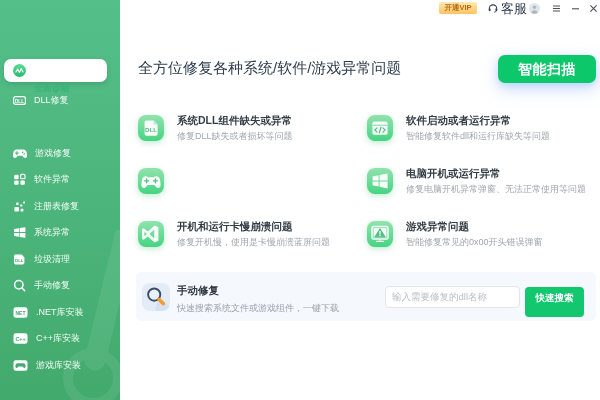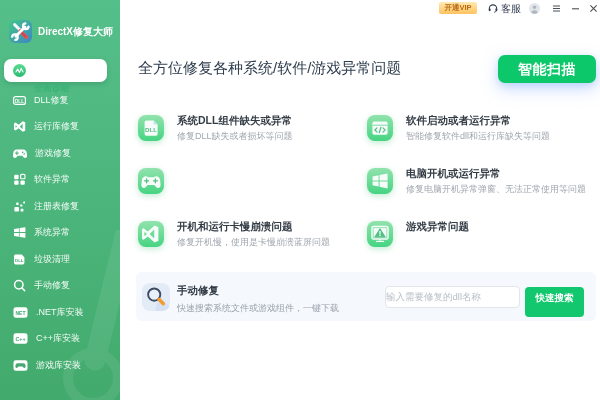--- a/index.html
+++ b/index.html
@@ -23,21 +23,21 @@
 .mi svg { flex:none; }
 .mi span { color:#F4FBF7; font-size:9px; margin-left:8px; white-space:nowrap; }
 
 .wm { position:absolute; }
 
 
 .vip { position:absolute; left:439px; top:2px; width:38px; height:12px; border-radius:2px;
   background:linear-gradient(180deg,#FFE9B4 0%,#FFC35F 100%);
   color:#BA6A12; font-size:7.5px; font-weight:bold; text-align:center; line-height:12px; }
 .tb { position:absolute; color:#4A5056; }
-.kefu { left:501px; top:3.5px; font-size:10px; line-height:10px; color:#2F3A50; }
+.kefu { left:501px; top:3.5px; font-size:13px; line-height:10px; color:#2F3A50; }
 .hamb { left:551px; top:3px; }
 .minb { left:570px; top:3px; }
 .clsb { left:588px; top:3px; }
 
 
 .h1 { position:absolute; left:138px; top:59px; font-size:15px; font-weight:500; color:#2E3D4D;
   letter-spacing:0px; }
 .scan { position:absolute; left:498px; top:54.5px; width:98px; height:28px; border-radius:7px;
   background:#0DC86A; box-shadow:0 6px 16px rgba(150,185,255,.5), 0 2px 6px rgba(150,185,255,.35);
   color:#fff; font-size:14px; font-weight:bold; text-align:center; line-height:28px; letter-spacing:0.5px; }
@@ -51,57 +51,37 @@
 
 
 .man { position:absolute; left:136px; top:272px; width:460px; height:49px; border-radius:6px;
   background:#F5F8FC; }
 .magbox { position:absolute; left:6px; top:11px; width:28px; height:28px; border-radius:8px;
   background:#E3EBF7; overflow:hidden; }
 .mtit { position:absolute; left:41px; top:11.5px; font-size:10.5px; font-weight:bold; color:#303A44; }
 .msub { position:absolute; left:41px; top:30px; font-size:9px; color:#9AA2AA; white-space:nowrap; }
 .inp { position:absolute; left:249px; top:14px; width:135px; height:22px; background:#fff;
   border:1px solid #E2E5E9; border-radius:4px; color:#B8BEC6; font-size:9.5px; line-height:20px;
-  }
+  padding-left:6px; }
 .qbtn { position:absolute; left:389px; top:15px; width:59px; height:30px; border-radius:4px;
   background:#12C76D; color:#fff; font-size:9.5px; font-weight:600; text-align:center; line-height:21px; }
 </style>
 </head>
 <body>
 <div class="win">
 
   
   <div class="side">
     <svg class="wm" width="120" height="170" viewBox="0 0 120 170" style="left:0; right:auto; bottom:0; top:230px;">
       <g fill="none" stroke="#fff" opacity="0.075">
         <circle cx="93" cy="148" r="25" stroke-width="10"></circle>
         <path d="M129 -10 L95 130" stroke-width="21" stroke-linecap="round"></path>
       </g>
     </svg>
 
-    <div class="logo-row">
-      <svg width="23" height="23" viewBox="0 0 23 23">
-        <defs>
-          <linearGradient id="lg" x1="0" y1="0" x2="1" y2="1">
-            <stop offset="0" stop-color="#41C787"></stop>
-              <stop offset="1" stop-color="#3E86C4"></stop>
-          </linearGradient>
-        </defs>
-        <rect width="23" height="23" rx="6" fill="url(#lg)"></rect>
-        <g>
-          <path d="M5.6 4.6 L11.5 10.5" stroke="#F3F6FA" stroke-width="3" stroke-linecap="round"></path>
-          <path d="M11 11 L17.3 17.3" stroke="#E8544D" stroke-width="3.6" stroke-linecap="round"></path>
-          <path d="M12 12 L16.6 16.6" stroke="#C03B63" stroke-width="1.3" stroke-linecap="round"></path>
-          <path d="M6.8 16.3 L16 7" stroke="#fff" stroke-width="2.7" stroke-linecap="round"></path>
-          <path d="M16.31 3.44 A2.8 2.8 0 1 0 19.56 6.69" fill="none" stroke="#fff" stroke-width="2.3" stroke-linecap="round"></path>
-          <path d="M6.39 19.96 A2.8 2.8 0 1 0 3.14 16.71" fill="none" stroke="#fff" stroke-width="2.3" stroke-linecap="round"></path>
-        </g>
-      </svg>
-      <span class="logo-txt">DirectX修复大师</span>
-    </div>
 
     <div class="pill">
       <svg class="pico" width="13" height="13" viewBox="0 0 13 13">
         <defs>
             <linearGradient id="pg" x1="0" y1="0" x2="0" y2="1">
           <stop offset="0" stop-color="#5CDC95"></stop>
               <stop offset="1" stop-color="#27BA6E"></stop>
         </linearGradient>
           </defs>
         <circle cx="6.5" cy="6.5" r="6.5" fill="url(#pg)"></circle>
@@ -110,26 +90,20 @@
       <span class="ptxt">全面诊断</span>
     </div>
 
     <div class="mi" style="top:92px">
       <svg width="13" height="13" viewBox="0 0 13 13">
           <rect x="0.6" y="2.6" width="11.8" height="7.8" rx="2" fill="none" stroke="#fff" stroke-width="1.2"></rect>
           <text x="6.5" y="9" font-size="4.6" font-weight="bold" fill="#fff" text-anchor="middle" font-family="Liberation Sans">DLL</text>
         </svg>
       <span>DLL修复</span>
     </div>
-    <div class="mi" style="top:118.5px">
-      <svg width="13" height="13" viewBox="0 0 13 13">
-          <path d="M9.8 1.2 L12.2 2.2 V10.8 L9.8 11.8 L5.6 8.2 L2.6 10.4 L1 9.6 V3.4 L2.6 2.6 L5.6 4.8 Z M2.6 5.2 v2.6 L4.2 6.5 Z M9.6 3.8 L6.8 6.5 L9.6 9.2 Z" fill="#fff"></path>
-        </svg>
-      <span>运行库修复</span>
-    </div>
     <div class="mi" style="top:145px">
       <svg width="14" height="13" viewBox="0 0 14 13">
           <path d="M3.6 2.5 h6.8 c1.8 0 3.1 1.4 3.3 3.2 l0.3 3.2 c0.1 1.2 -0.8 2.1 -1.9 2.1 c-0.6 0 -1.1 -0.3 -1.5 -0.7 L9.2 8.8 H4.8 L3.4 10.3 c-0.4 0.4 -0.9 0.7 -1.5 0.7 c-1.1 0 -2 -0.9 -1.9 -2.1 l0.3 -3.2 C0.5 3.9 1.8 2.5 3.6 2.5 Z" fill="#fff"></path>
           <path d="M3.9 4.6 v3 M2.4 6.1 h3" stroke="#48AE78" stroke-width="1" stroke-linecap="round"></path>
           <circle cx="9.6" cy="5.4" r="0.8" fill="#48AE78"></circle>
           <circle cx="11.2" cy="7" r="0.8" fill="#48AE78"></circle>
         </svg>
       <span>游戏修复</span>
     </div>
     <div class="mi" style="top:171.5px">
@@ -299,20 +273,21 @@
       <rect x="5" y="5.6" width="16" height="12.4" rx="1.6" fill="none" stroke="#F7FCFA" stroke-width="1.5"></rect>
       <rect x="6.5" y="7.1" width="13" height="9.4" fill="#F7FCFA" opacity="0.95"></rect>
       <path d="M13 8 L17.8 15.8 H8.2 Z" fill="#55BE86" stroke="#55BE86" stroke-width="1.2" stroke-linejoin="round"></path>
       <path d="M13 10.4 v2.6" stroke="#fff" stroke-width="1.2" stroke-linecap="round"></path>
       <circle cx="13" cy="14.6" r="0.75" fill="#fff"></circle>
       <path d="M13 18 v1.6" stroke="#F7FCFA" stroke-width="1.6"></path>
       <path d="M9.6 20.4 h6.8" stroke="#F7FCFA" stroke-width="1.4" stroke-linecap="round"></path>
       </svg>
     <div class="ctxt">
       <div class="ctit">游戏异常问题</div>
+      <div class="csub">智能修复常见的0x00开头错误弹窗</div>
     </div>
   </div>
 
   
   <div class="man">
     <div class="magbox">
       <svg width="28" height="28" viewBox="0 0 28 28">
         <path d="M17 13 L28 24 V28 H13 Z" fill="#D6E2F3"></path>
         <circle cx="12.2" cy="11.6" r="6.1" fill="#E9F1FB" stroke="#3D4C62" stroke-width="1.9"></circle>
         <path d="M16.9 16.3 L21.3 20.7" stroke="#F49B2B" stroke-width="3.4" stroke-linecap="round"></path>

